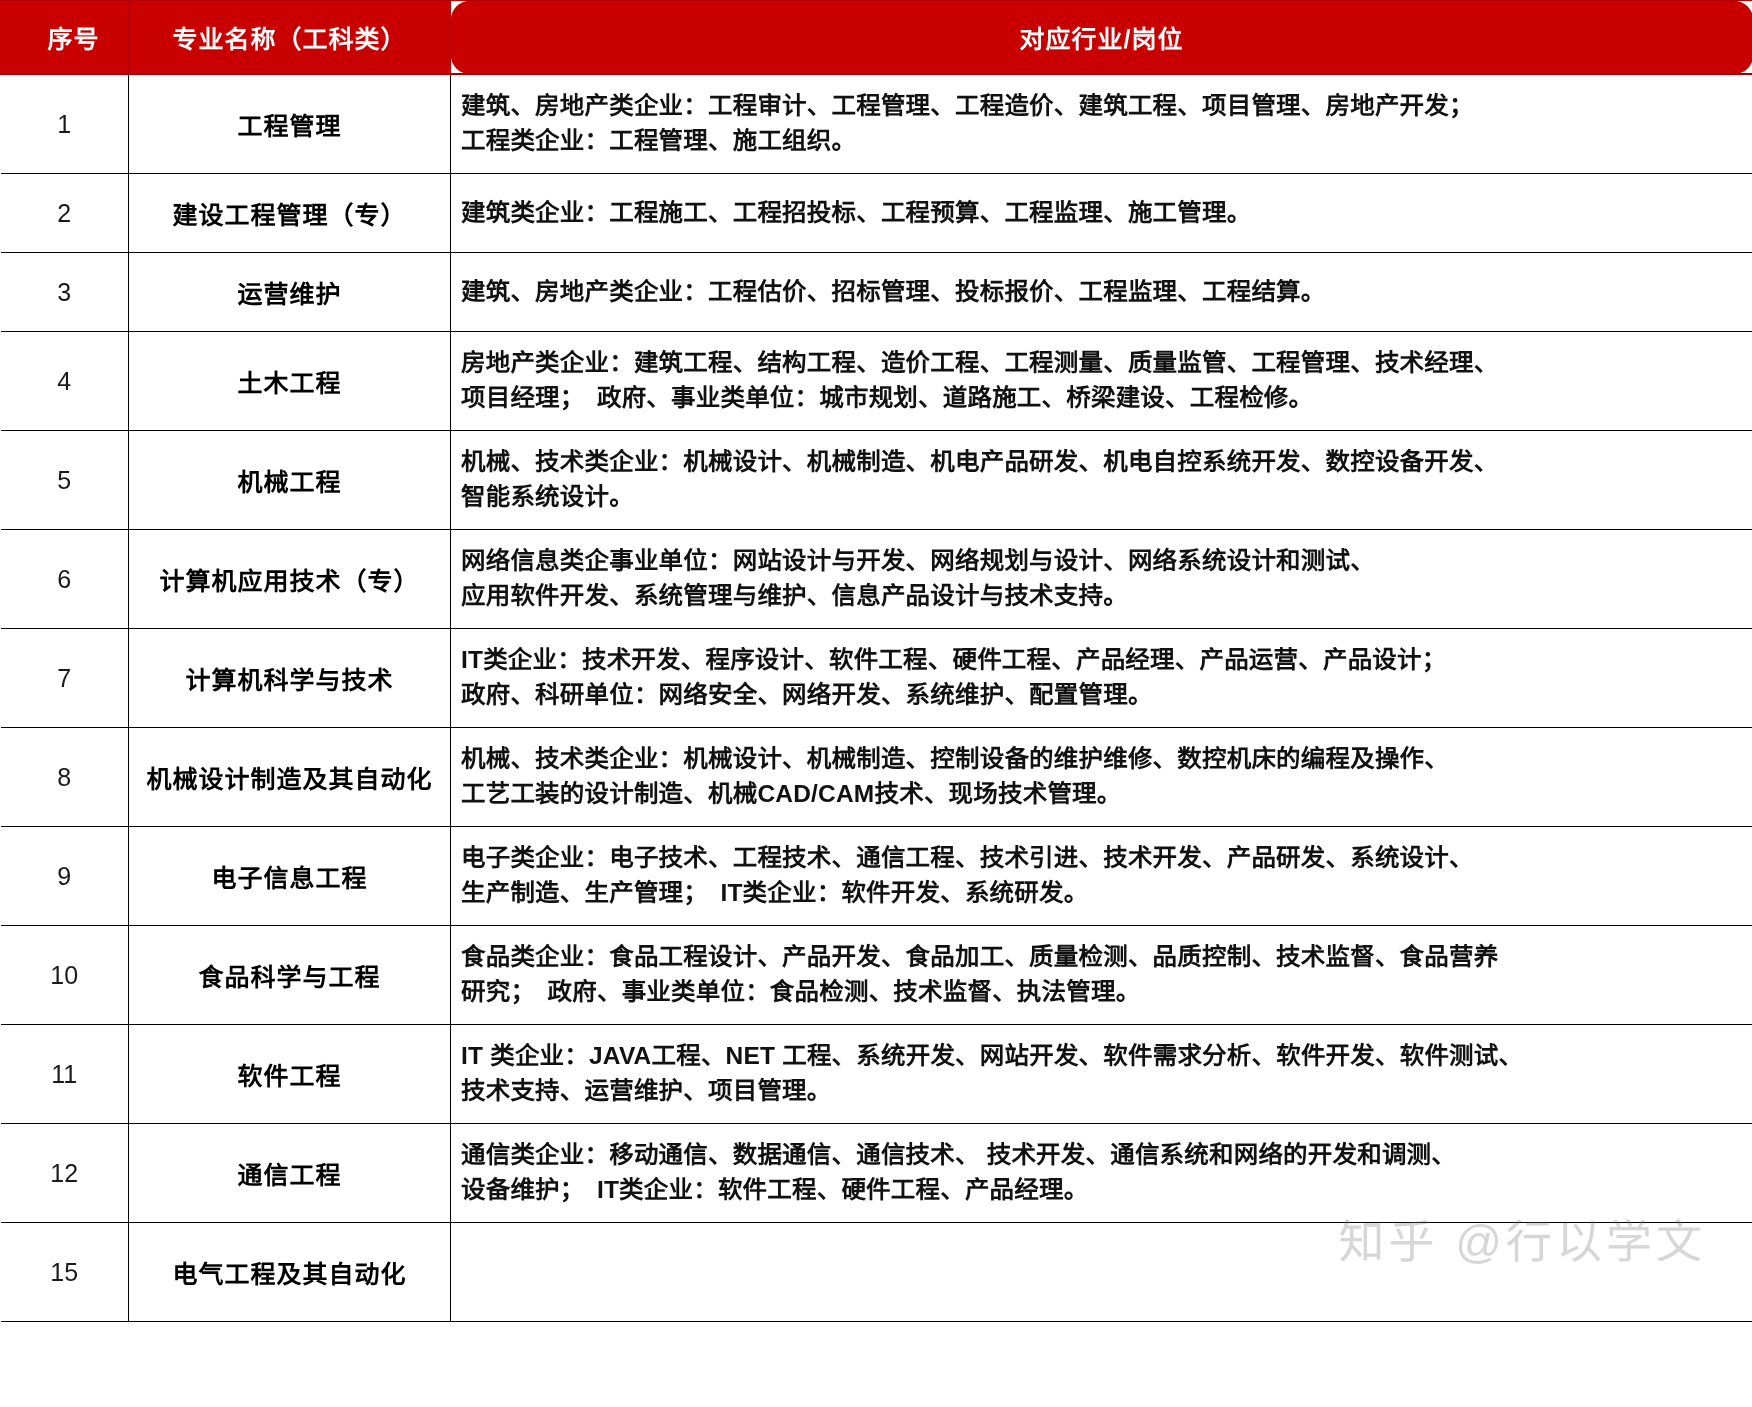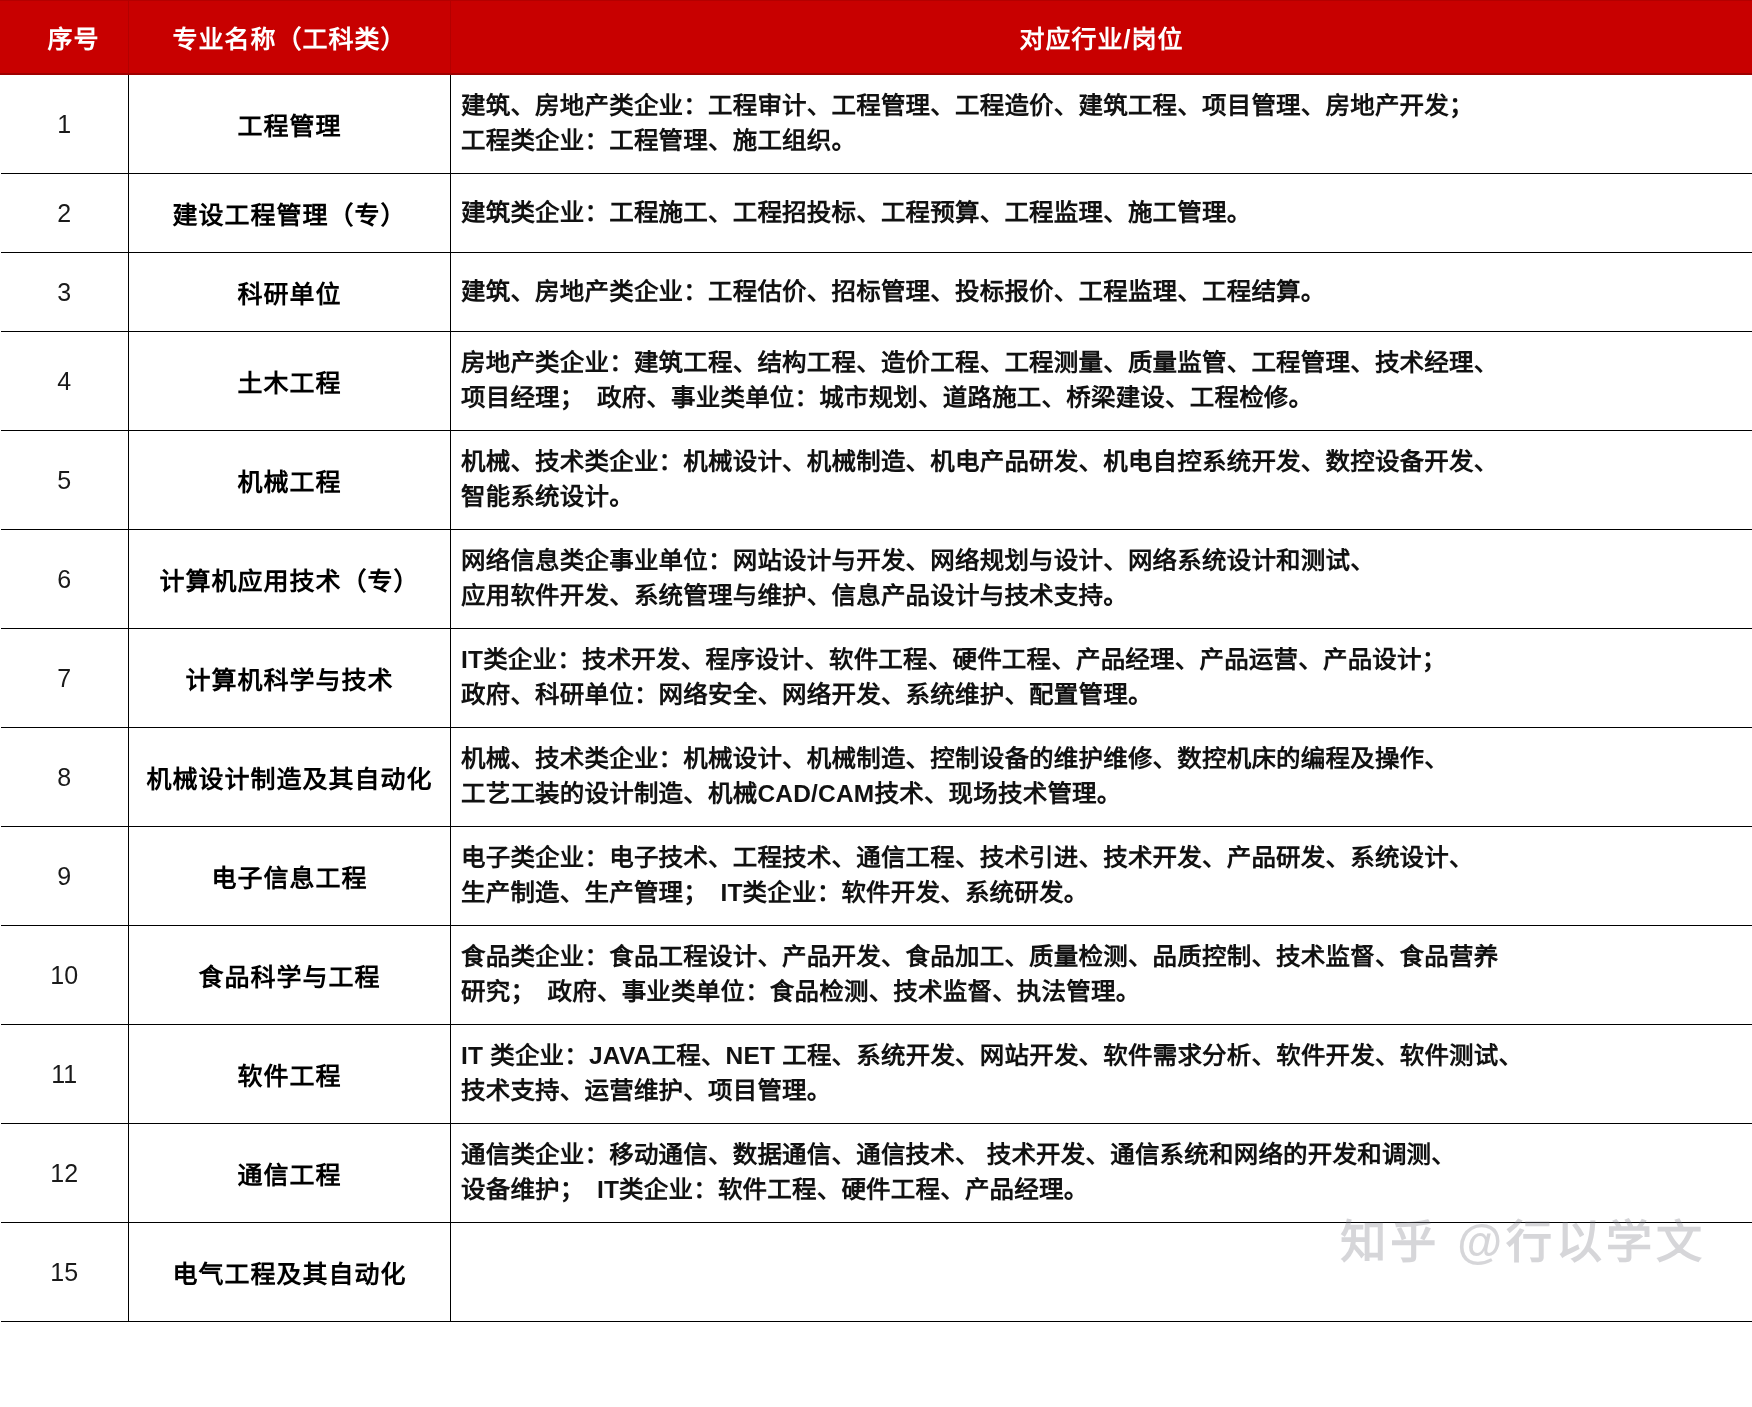--- a/index.html
+++ b/index.html
@@ -45,21 +45,21 @@
     font-size: 25px;
     letter-spacing: 1px;
     text-align: center;
     vertical-align: middle;
     height: 72px;
     padding: 0 6px;
     border: 1px solid #b30000;
     border-bottom: 2px solid #9e0000;
   }
   thead th.th-no { border-left: 1px solid #c80000; padding-left: 24px; }
-  thead th.th-jobs { border-right: 1px solid #c80000; }
+  thead th.th-jobs { border-right: 1px solid #c80000; border-radius: 19px; }
 
   
   tbody td {
     border: 1px solid #000000;
     vertical-align: middle;
     background: #ffffff;
   }
   td.cell-no {
     text-align: center;
     font-size: 25px;
@@ -91,21 +91,21 @@
   tbody tr:last-child td { border-bottom: 1px solid #000000; }
 
   .jobs-line { display: block; white-space: nowrap; }
 
   
   .watermark {
     position: absolute;
     right: 46px;
     bottom: 136px;
     font-size: 46px;
-    font-weight: bold;
+    font-weight: normal;
     color: rgba(120,120,128,0.30);
     letter-spacing: 4px;
     pointer-events: none;
     white-space: nowrap;
     font-family: "Liberation Sans", "DejaVu Sans", sans-serif;
   }
 </style>
 </head>
 <body>
 
@@ -135,21 +135,21 @@
         </tr>
         <tr class="row-1line">
           <td class="cell-no">2</td>
           <td class="cell-name">建设工程管理（专）</td>
           <td class="cell-jobs">
             <span class="jobs-line">建筑类企业：工程施工、工程招投标、工程预算、工程监理、施工管理。</span>
           </td>
         </tr>
         <tr class="row-1line">
           <td class="cell-no">3</td>
-          <td class="cell-name">科研单位</td>
+          <td class="cell-name">运营维护</td>
           <td class="cell-jobs">
             <span class="jobs-line">建筑、房地产类企业：工程估价、招标管理、投标报价、工程监理、工程结算。</span>
           </td>
         </tr>
         <tr class="row-2line">
           <td class="cell-no">4</td>
           <td class="cell-name">土木工程</td>
           <td class="cell-jobs">
             <span class="jobs-line">房地产类企业：建筑工程、结构工程、造价工程、工程测量、质量监管、工程管理、技术经理、</span>
             <span class="jobs-line">项目经理；　政府、事业类单位：城市规划、道路施工、桥梁建设、工程检修。</span>

